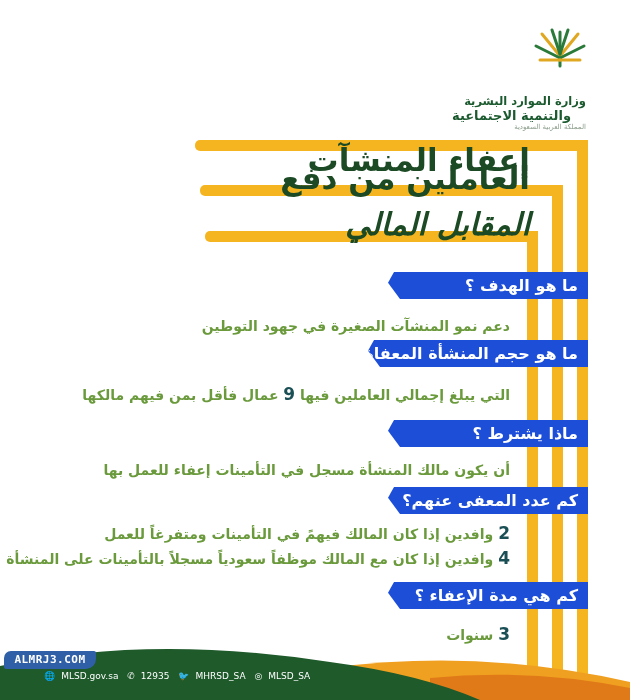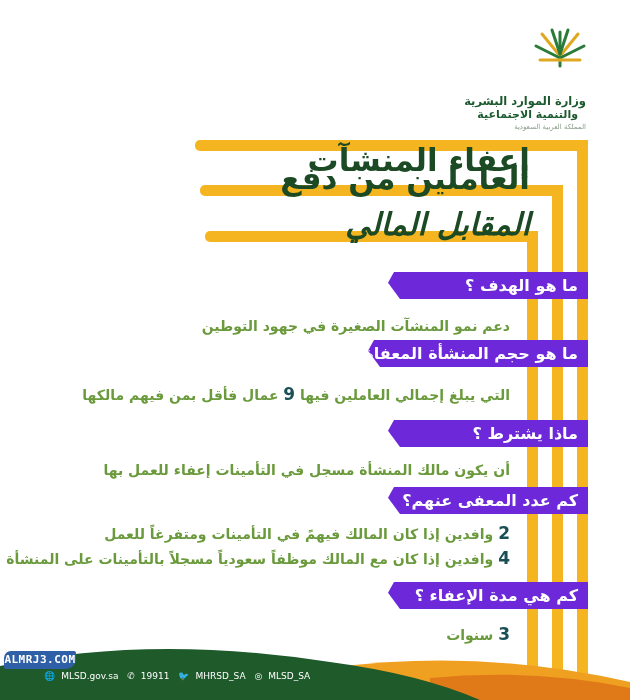--- a/index.html
+++ b/index.html
@@ -1,28 +1,28 @@
 <!DOCTYPE html>
 <html><head>
 <meta charset="utf-8">
 <style>
   html,body{margin:0;padding:0;}
   body{width:630px;height:700px;position:relative;overflow:hidden;background:#ffffff;font-family:"DejaVu Sans",sans-serif;}
   .stripe{position:absolute;background:#f5b520;}
   .logo{position:absolute;right:22px;top:26px;width:110px;text-align:right;}
   .logo-mark{position:absolute;right:18px;top:0;width:60px;height:44px;}
   .logo-t1{position:absolute;right:22px;top:68px;font-size:11.5px;font-weight:bold;color:#1b5a2e;direction:rtl;white-space:nowrap;margin-left:16px;}
-  .logo-t2{position:absolute;right:30px;top:82px;font-size:11px;font-weight:bold;color:#1b5a2e;direction:rtl;white-space:nowrap;}
+  .logo-t2{position:absolute;right:37px;top:82px;font-size:13px;font-weight:bold;color:#1b5a2e;direction:rtl;white-space:nowrap;}
   .logo-t3{position:absolute;right:22px;top:97px;font-size:7px;color:#8a9c8a;direction:rtl;white-space:nowrap;}
   .title-line{position:absolute;right:100px;font-size:31px;font-weight:bold;color:#1b4a24;direction:rtl;white-space:nowrap;line-height:40px;}
-  .qbar{position:absolute;right:42px;height:27px;background:#6d28d9;color:#fff;font-size:16px;font-weight:bold;direction:rtl;white-space:nowrap;line-height:27px;padding-right:10px;box-sizing:border-box;clip-path:polygon(6px 0,100% 0,100% 100%,12px 100%,0 40%);border-radius:6px 0 0 6px;}
+  .qbar{position:absolute;right:42px;height:27px;background:#1d4ed8;color:#fff;font-size:16px;font-weight:bold;direction:rtl;white-space:nowrap;line-height:27px;padding-right:10px;box-sizing:border-box;clip-path:polygon(6px 0,100% 0,100% 100%,12px 100%,0 40%);border-radius:6px 0 0 6px;}
   .ans{position:absolute;right:120px;font-size:14px;color:#6a9a3c;direction:rtl;white-space:nowrap;font-weight:bold;}
   .num{color:#1a4f55;font-size:17px;font-weight:bold;}
   .footer-green{position:absolute;left:0;bottom:0;width:630px;height:62px;}
-  .brand-tab{position:absolute;left:4px;top:651px;width:72px;height:18px;background:#2f5fa6;border-radius:7px 2px 10px 2px;color:#fff;font-size:11px;font-weight:bold;font-family:"DejaVu Sans Mono",monospace;line-height:18px;text-align:center;letter-spacing:0.5px;}
+  .brand-tab{position:absolute;left:4px;top:651px;width:92px;height:18px;background:#2f5fa6;border-radius:7px 2px 10px 2px;color:#fff;font-size:11px;font-weight:bold;font-family:"DejaVu Sans Mono",monospace;line-height:18px;text-align:center;letter-spacing:0.5px;}
   .contacts{position:absolute;left:44px;top:671px;font-size:9px;color:#ffffff;white-space:nowrap;}
   .contacts span{margin-right:6px;}
 </style>
 </head>
 <body>
 
 <div class="logo">
   <svg class="logo-mark" viewBox="0 0 60 44">
     <g stroke-width="3" stroke-linecap="round" fill="none">
       <line x1="30" y1="40" x2="30" y2="6" stroke="#2a7a3a"></line>
@@ -88,16 +88,16 @@
 <svg class="footer-green" viewBox="0 0 630 62" preserveAspectRatio="none">
   <path d="M330 30 Q480 10 630 44 L630 62 L330 62 Z" fill="#f0a020"></path>
   <path d="M430 40 Q530 30 630 50 L630 62 L430 62 Z" fill="#e07a18"></path>
   <path d="M0 28 Q150 -4 330 24 Q420 36 480 62 L0 62 Z" fill="#1f5a2b"></path>
 </svg>
 
 <div class="brand-tab">ALMRJ3.COM</div>
 
 <div class="contacts">
   <span>🌐</span><span>MLSD.gov.sa</span>
-  <span>✆</span><span>19911</span>
+  <span>✆</span><span>12935</span>
   <span>🐦</span><span>MHRSD_SA</span>
   <span>◎</span><span>MLSD_SA</span>
 </div>
 
 </body></html>

